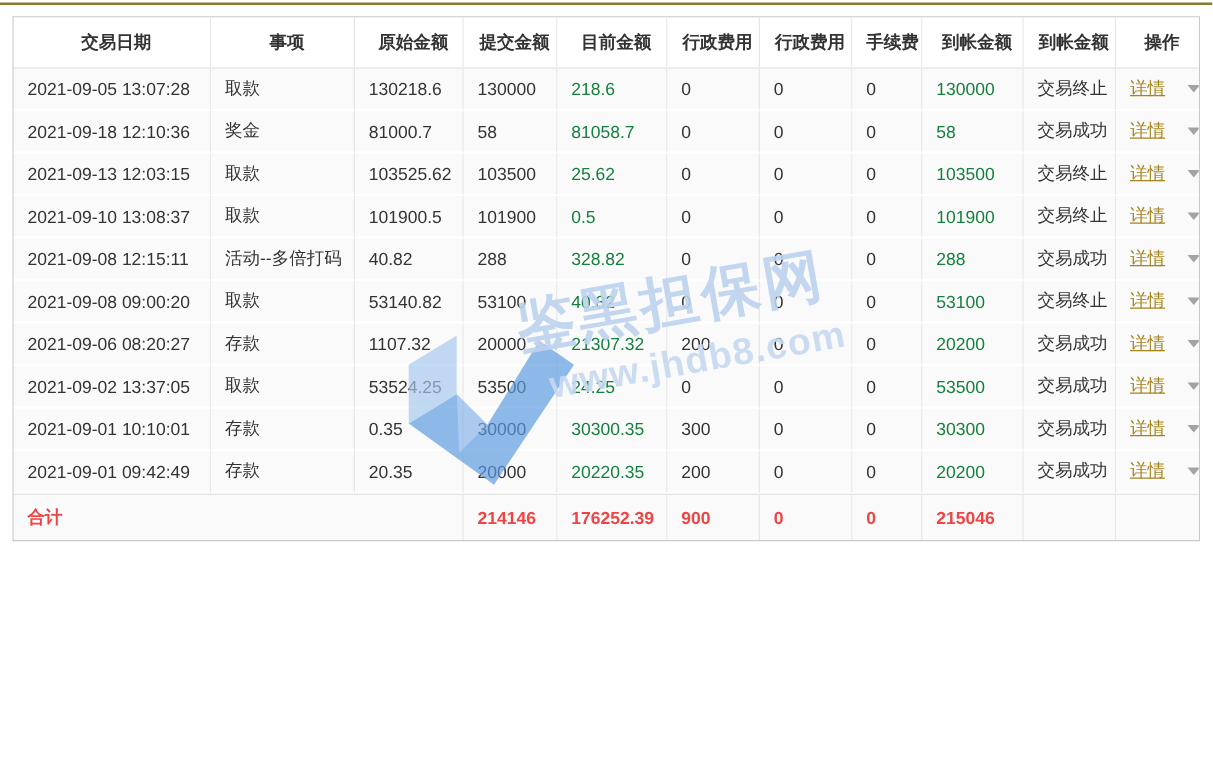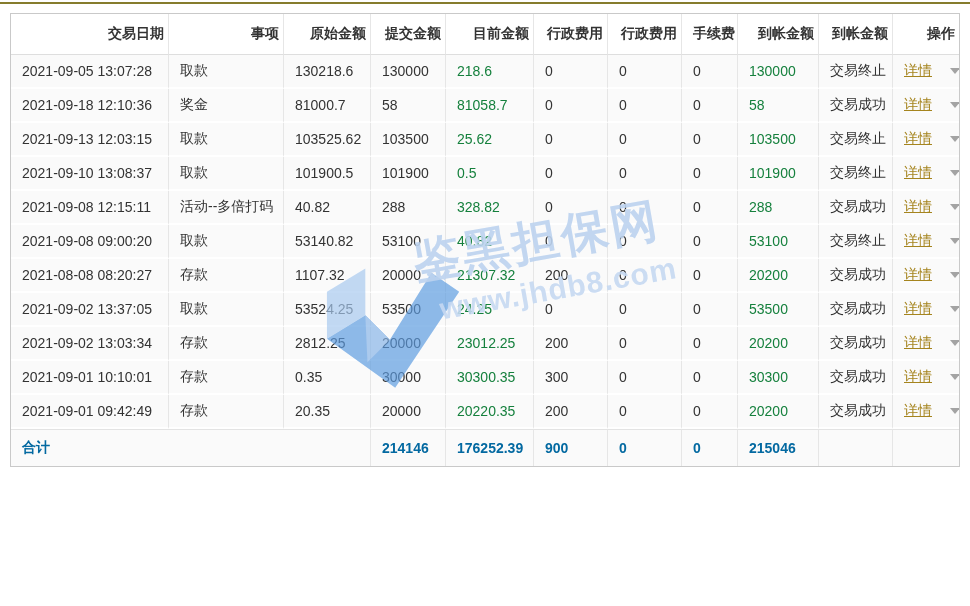--- a/index.html
+++ b/index.html
@@ -24,21 +24,21 @@
   table {
     width: 100%;
     border-collapse: separate; border-spacing: 0;
     table-layout: fixed;
   }
   th {
     background: #fff;
     color: #333;
     font-size: 14px;
     font-weight: bold;
-    text-align: right;
+    text-align: center;
     height: 41px;
     padding: 0 4px 0 11px;
     border-right: 1px solid #e6e6e6;
     border-bottom: 1px solid #dedede;
     white-space: nowrap; overflow: hidden;
   }
   th:last-child { border-right: none; }
   tbody td {
     background: #fafafa;
     color: #333;
@@ -52,21 +52,21 @@
   tbody td:last-child { border-right: none; }
   td.green { color: #15803d; }
   tfoot td {
     background: #fafafa;
     height: 37px;
     padding: 0 4px 0 11px;
     border-right: 1px solid #e6e6e6;
     border-top: 1px solid #e3e3e3;
     font-size: 14px;
     font-weight: bold;
-    color: #0369a1;
+    color: #ef4444;
     white-space: nowrap;
   }
   tfoot td:last-child { border-right: none; }
   .detail-link {
     color: #a5841e;
     font-size: 14px;
   }
   .caret {
     display: inline-block;
     width: 0; height: 0;
@@ -237,21 +237,21 @@
     <td>0</td>
     <td>0</td>
     <td class="green">53100</td>
     <td>交易终止</td>
     <td>
       <a href="#" class="detail-link">详情</a>
       <span class="caret"></span>
     </td>
   </tr>
         <tr>
-    <td>2021-08-08 08:20:27</td>
+    <td>2021-09-06 08:20:27</td>
     <td>存款</td>
     <td>1107.32</td>
     <td>20000</td>
     <td class="green">21307.32</td>
     <td>200</td>
     <td>0</td>
     <td>0</td>
     <td class="green">20200</td>
     <td>交易成功</td>
     <td>
@@ -262,36 +262,20 @@
         <tr>
     <td>2021-09-02 13:37:05</td>
     <td>取款</td>
     <td>53524.25</td>
     <td>53500</td>
     <td class="green">24.25</td>
     <td>0</td>
     <td>0</td>
     <td>0</td>
     <td class="green">53500</td>
-    <td>交易成功</td>
-    <td>
-      <a href="#" class="detail-link">详情</a>
-      <span class="caret"></span>
-    </td>
-  </tr>
-        <tr>
-    <td>2021-09-02 13:03:34</td>
-    <td>存款</td>
-    <td>2812.25</td>
-    <td>20000</td>
-    <td class="green">23012.25</td>
-    <td>200</td>
-    <td>0</td>
-    <td>0</td>
-    <td class="green">20200</td>
     <td>交易成功</td>
     <td>
       <a href="#" class="detail-link">详情</a>
       <span class="caret"></span>
     </td>
   </tr>
         <tr>
     <td>2021-09-01 10:10:01</td>
     <td>存款</td>
     <td>0.35</td>

